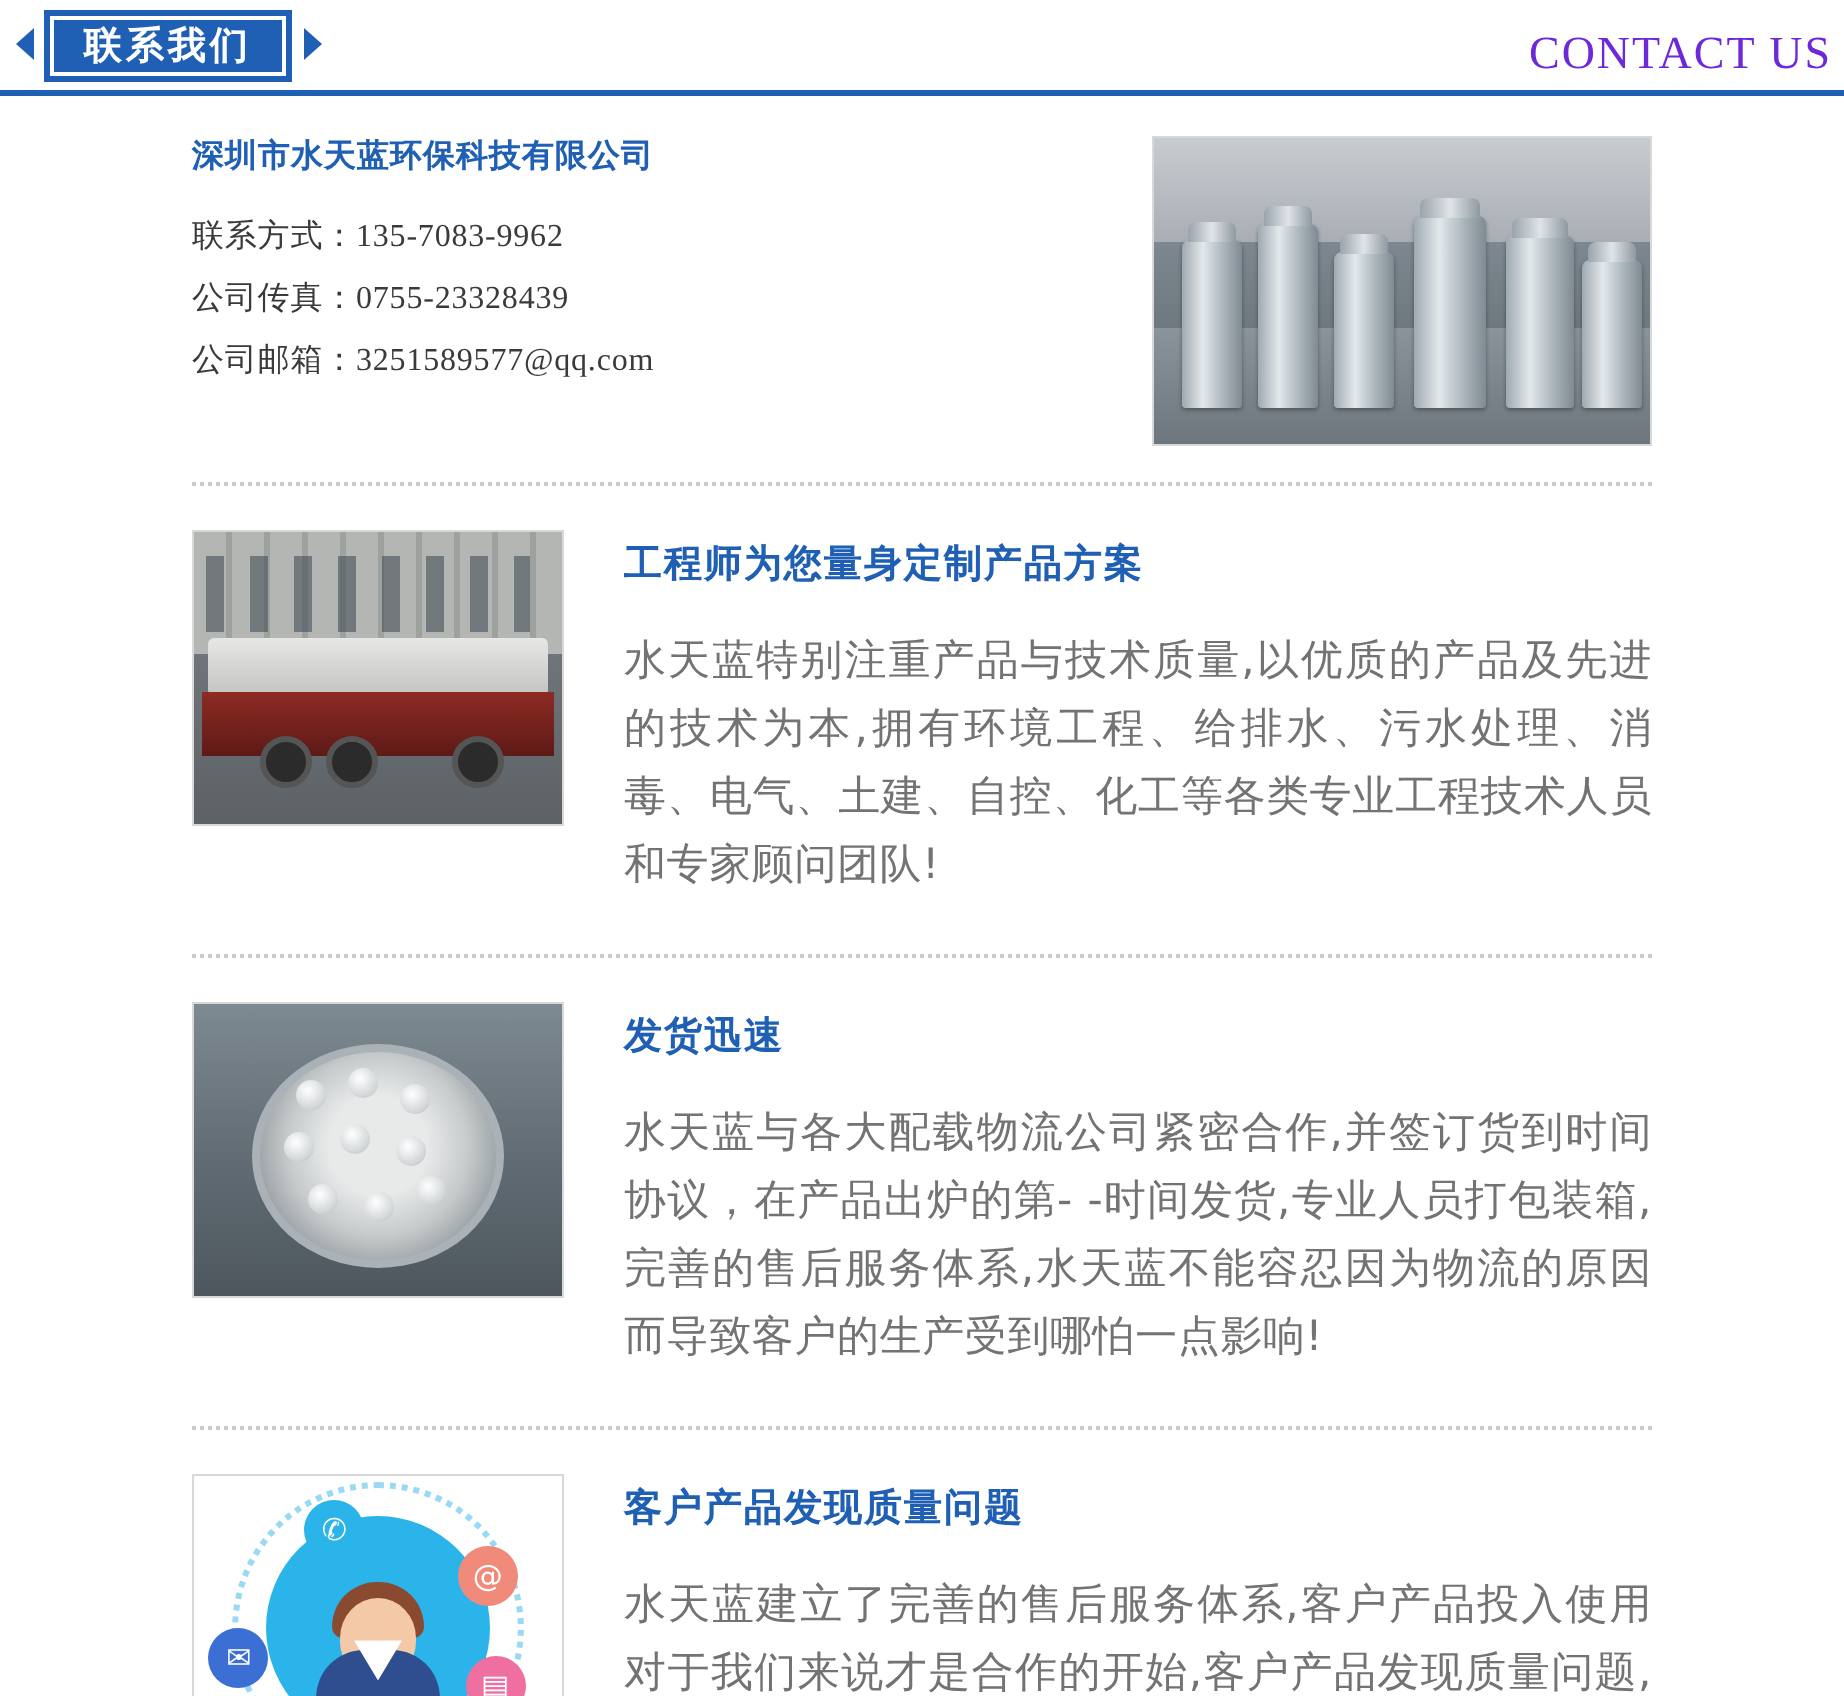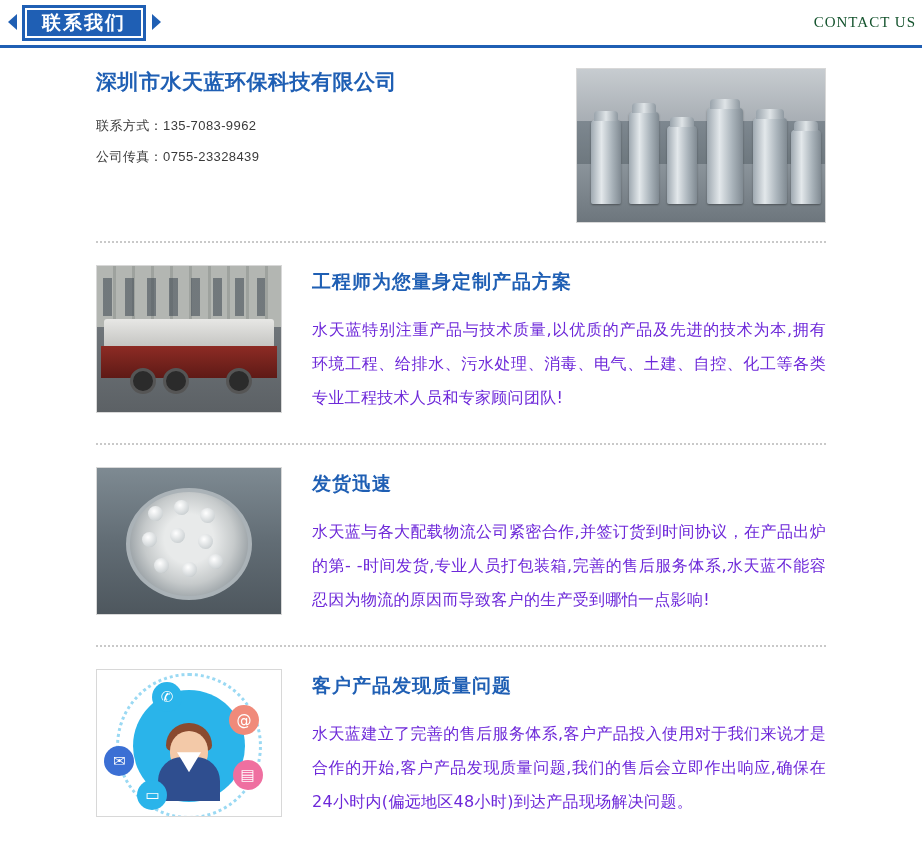--- a/index.html
+++ b/index.html
@@ -59,49 +59,49 @@
   }
   .ribbon-arrow-right {
     left: 152px;
     border-left: 9px solid #1f5fb4;
   }
   .header-title-en {
     position: absolute;
     right: 6px;
     top: 14px;
     font-family: "Liberation Serif", serif;
-    font-size: 15px;
-    color: #14532d;
+    font-size: 23px;
+    color: #6d28d9;
     letter-spacing: 1px;
     text-align: center;
   }
 
   
   .contact-block {
     display: flex;
     padding: 18px 96px 0 96px;
     box-sizing: border-box;
   }
   .contact-info {
     flex: 1 1 auto;
     padding-top: 2px;
   }
   .company-name {
     color: #1f5fb4;
-    font-size: 21px;
+    font-size: 16px;
     font-weight: bold;
     font-family: "DejaVu Sans", sans-serif;
     margin-bottom: 14px;
     letter-spacing: 0.5px;
   }
   .contact-line {
-    font-size: 13px;
+    font-size: 16px;
     color: #3a3a3a;
     line-height: 31px;
-    font-family: Liberation Sans, sans-serif;
+    font-family: Liberation Serif, serif;
     letter-spacing: 0.4px;
   }
   .contact-photo {
     width: 250px;
     height: 155px;
     margin-left: 18px;
     margin-top: 2px;
     border: 1px solid #d8d8d8;
     box-sizing: border-box;
     position: relative;
@@ -249,22 +249,22 @@
   }
   .feature-title {
     color: #1f5fb4;
     font-size: 19px;
     font-weight: bold;
     font-family: "DejaVu Sans", sans-serif;
     margin: 4px 0 18px 0;
     letter-spacing: 1px;
   }
   .feature-body {
-    font-size: 16px;
-    color: #6d28d9;
+    font-size: 21px;
+    color: #737373;
     line-height: 34px;
     font-family: "DejaVu Sans", sans-serif;
     text-align: justify;
     letter-spacing: 0.3px;
   }
 </style>
 </head>
 <body>
 
 <div class="header">
@@ -274,20 +274,21 @@
   </div>
   <div class="ribbon-arrow-right"></div>
   <div class="header-title-en">CONTACT US</div>
 </div>
 
 <div class="contact-block">
   <div class="contact-info">
     <div class="company-name">深圳市水天蓝环保科技有限公司</div>
     <div class="contact-line">联系方式：135-7083-9962</div>
     <div class="contact-line">公司传真：0755-23328439</div>
+    <div class="contact-line">公司邮箱：3251589577@qq.com</div>
   </div>
   <div class="contact-photo">
     <div class="cp-wall"></div>
     <div class="cp-floor"></div>
     <div class="cp-tank" style="left:14px;height:84px;"></div>
     <div class="cp-tank" style="left:52px;height:92px;"></div>
     <div class="cp-tank" style="left:90px;height:78px;"></div>
     <div class="cp-tank" style="left:130px;height:96px;width:36px;"></div>
     <div class="cp-tank" style="left:176px;height:86px;width:34px;"></div>
     <div class="cp-tank" style="left:214px;height:74px;"></div>

